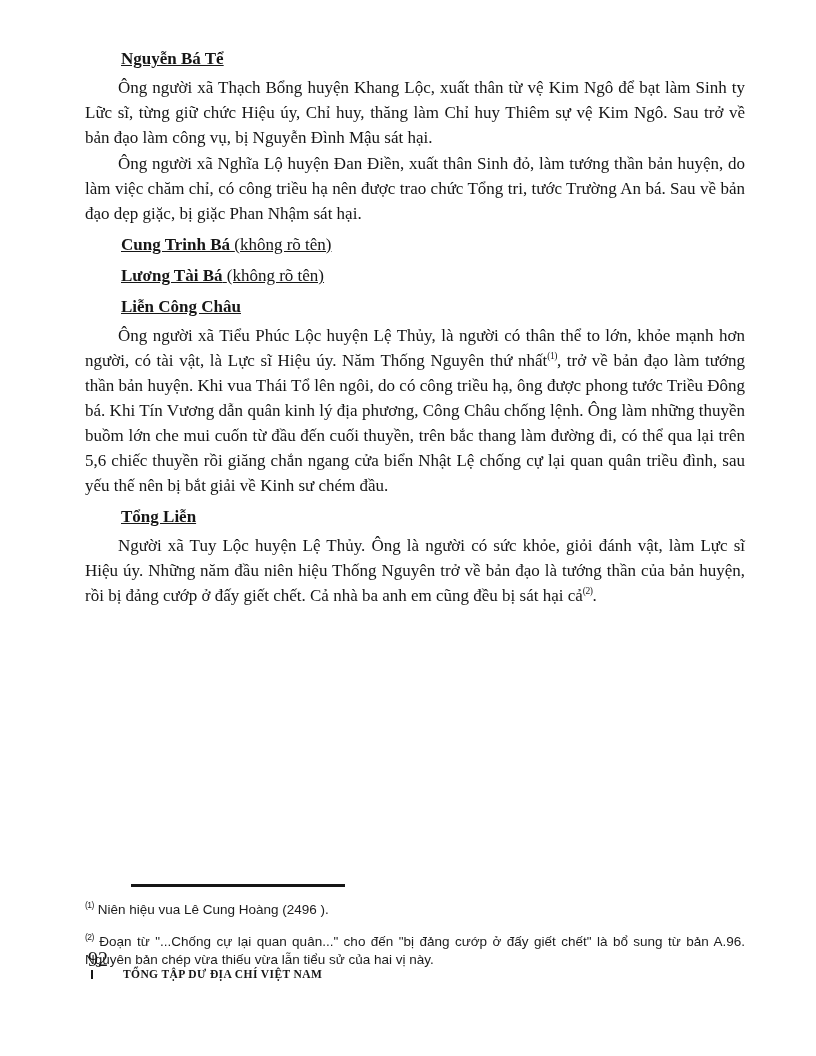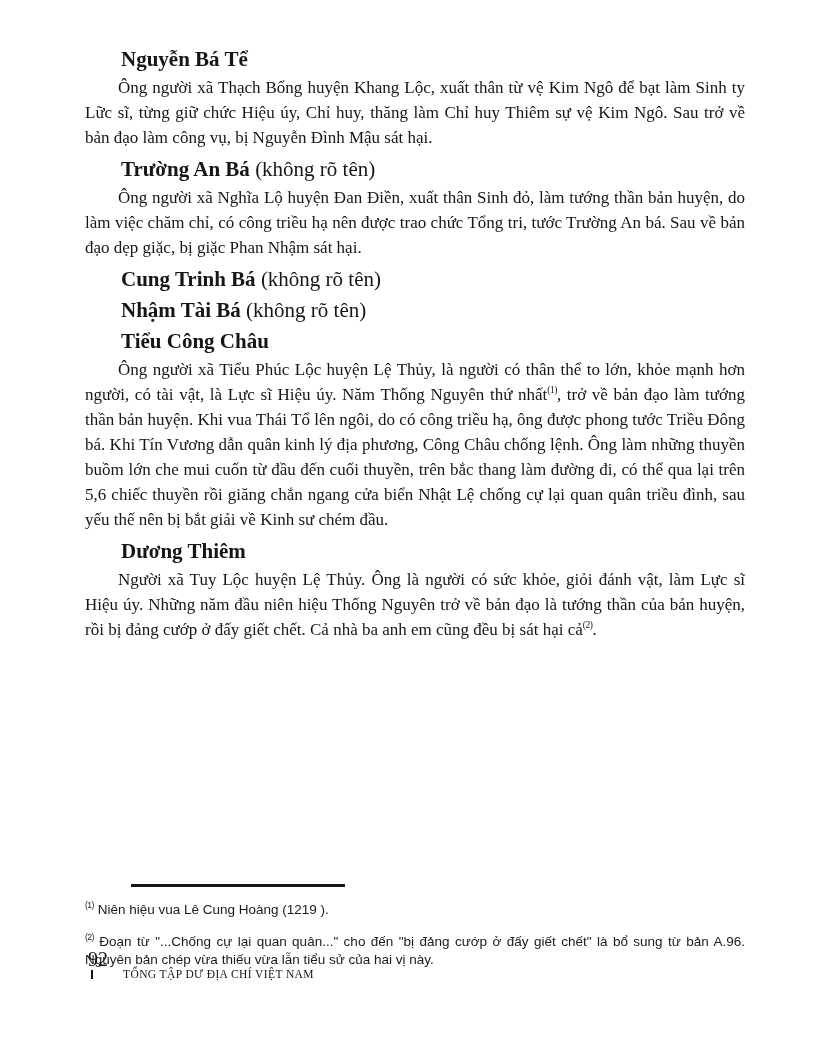--- a/index.html
+++ b/index.html
@@ -16,24 +16,25 @@
     font-family: "Liberation Serif", serif;
     color: #161616;
   }
   .content {
     position: absolute;
     left: 85px;
     top: 40px;
     width: 660px;
   }
   .entry-heading {
-    font-size: 21px;
+    font-size: 17px;
     font-weight: 700;
     margin: 7px 0 4px 36px;
     line-height: 24px;
+    text-decoration: underline;
   }
   .entry-heading .sub {
     font-weight: 400;
   }
   .entry-body {
     font-size: 17px;
     line-height: 25px;
     margin: 0 0 1px 0;
     text-indent: 33px;
     text-align: justify;
@@ -84,63 +85,62 @@
   }
   .footer-ornament {
     display: inline-block;
     width: 2px;
     height: 9px;
     background: #161616;
     margin-right: 30px;
   }
   .series-title {
     font-size: 11.5px;
-    font-weight: 400;
+    font-weight: 700;
     letter-spacing: 0.4px;
     white-space: nowrap;
   }
 </style>
 </head>
 <body>
 
 <main class="content">
 
   <section class="entry">
     <h2 class="entry-heading"><b>Nguyễn Bá Tể</b> <span class="sub"></span></h2>
     <p class="entry-body"><span>Ông người xã Thạch Bổng huyện Khang Lộc, xuất thân từ vệ Kim Ngô để bạt làm Sinh ty Lữc sĩ, từng giữ chức Hiệu úy, Chỉ huy, thăng làm Chỉ huy Thiêm sự vệ Kim Ngô. Sau trở về bản đạo làm công vụ, bị Nguyễn Đình Mậu sát hại.</span><sup class="ref"></sup><span></span></p>
   </section>
 
   <section class="entry">
-    <h2 class="entry-heading"><b>Trường An Bá</b> <span class="sub">(không rõ tên)</span></h2>
     <p class="entry-body"><span>Ông người xã Nghĩa Lộ huyện Đan Điền, xuất thân Sinh đỏ, làm tướng thần bản huyện, do làm việc chăm chỉ, có công triều hạ nên được trao chức Tổng tri, tước Trường An bá. Sau về bản đạo dẹp giặc, bị giặc Phan Nhậm sát hại.</span><sup class="ref"></sup><span></span></p>
   </section>
 
   <section class="entry">
     <h2 class="entry-heading"><b>Cung Trinh Bá</b> <span class="sub">(không rõ tên)</span></h2>
   </section>
 
   <section class="entry">
-    <h2 class="entry-heading"><b>Nhậm Tài Bá</b> <span class="sub">(không rõ tên)</span></h2>
+    <h2 class="entry-heading"><b>Lương Tài Bá</b> <span class="sub">(không rõ tên)</span></h2>
   </section>
 
   <section class="entry">
-    <h2 class="entry-heading"><b>Tiểu Công Châu</b> <span class="sub"></span></h2>
+    <h2 class="entry-heading"><b>Liễn Công Châu</b> <span class="sub"></span></h2>
     <p class="entry-body"><span>Ông người xã Tiểu Phúc Lộc huyện Lệ Thủy, là người có thân thể to lớn, khỏe mạnh hơn người, có tài vật, là Lực sĩ Hiệu úy. Năm Thống Nguyên thứ nhất</span><sup class="ref">(1)</sup><span>, trở về bản đạo làm tướng thần bản huyện. Khi vua Thái Tổ lên ngôi, do có công triều hạ, ông được phong tước Triều Đông bá. Khi Tín Vương dẫn quân kinh lý địa phương, Công Châu chống lệnh. Ông làm những thuyền buồm lớn che mui cuốn từ đầu đến cuối thuyền, trên bắc thang làm đường đi, có thể qua lại trên 5,6 chiếc thuyền rồi giăng chắn ngang cửa biển Nhật Lệ chống cự lại quan quân triều đình, sau yếu thế nên bị bắt giải về Kinh sư chém đầu.</span></p>
   </section>
 
   <section class="entry">
-    <h2 class="entry-heading"><b>Dương Thiêm</b> <span class="sub"></span></h2>
+    <h2 class="entry-heading"><b>Tổng Liễn</b> <span class="sub"></span></h2>
     <p class="entry-body"><span>Người xã Tuy Lộc huyện Lệ Thủy. Ông là người có sức khỏe, giỏi đánh vật, làm Lực sĩ Hiệu úy. Những năm đầu niên hiệu Thống Nguyên trở về bản đạo là tướng thần của bản huyện, rồi bị đảng cướp ở đấy giết chết. Cả nhà ba anh em cũng đều bị sát hại cả</span><sup class="ref">(2)</sup><span>.</span></p>
   </section>
 
 </main>
 
 <div class="footnote-area">
   <div class="footnote-separator"></div>
-  <div class="footnote"><sup class="footnote-marker">(1)</sup> <span>Niên hiệu vua Lê Cung Hoàng (1219 ).</span></div>
+  <div class="footnote"><sup class="footnote-marker">(1)</sup> <span>Niên hiệu vua Lê Cung Hoàng (2496 ).</span></div>
   <div class="footnote"><sup class="footnote-marker">(2)</sup> <span>Đoạn từ "...Chống cự lại quan quân..." cho đến "bị đảng cướp ở đấy giết chết" là bổ sung từ bản A.96. Nguyên bản chép vừa thiếu vừa lẫn tiểu sử của hai vị này.</span></div>
 </div>
 
 <div class="footer">
   <div class="page-number">92</div>
   <div class="series-row">
     <span class="footer-ornament"></span>
     <span class="series-title">TỔNG TẬP DƯ ĐỊA CHÍ VIỆT NAM</span>
   </div>
 </div>

